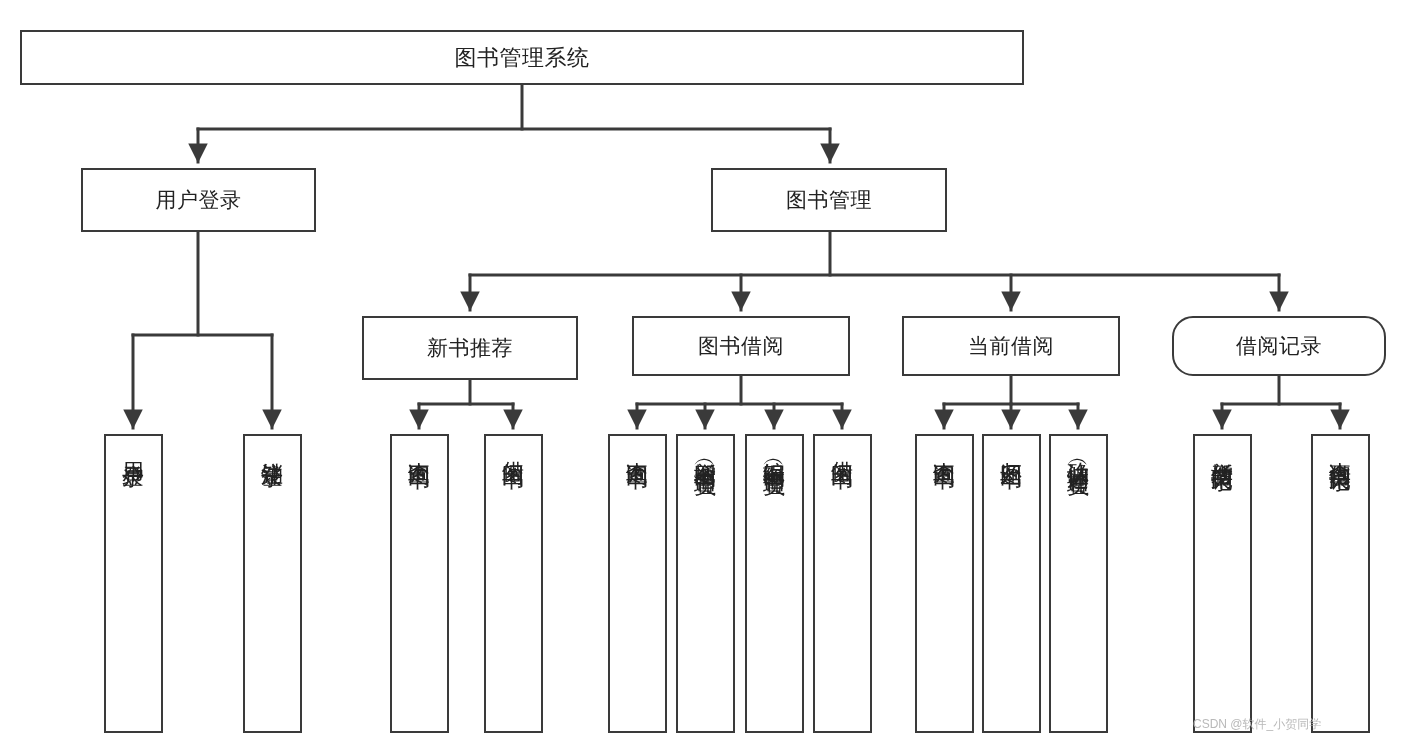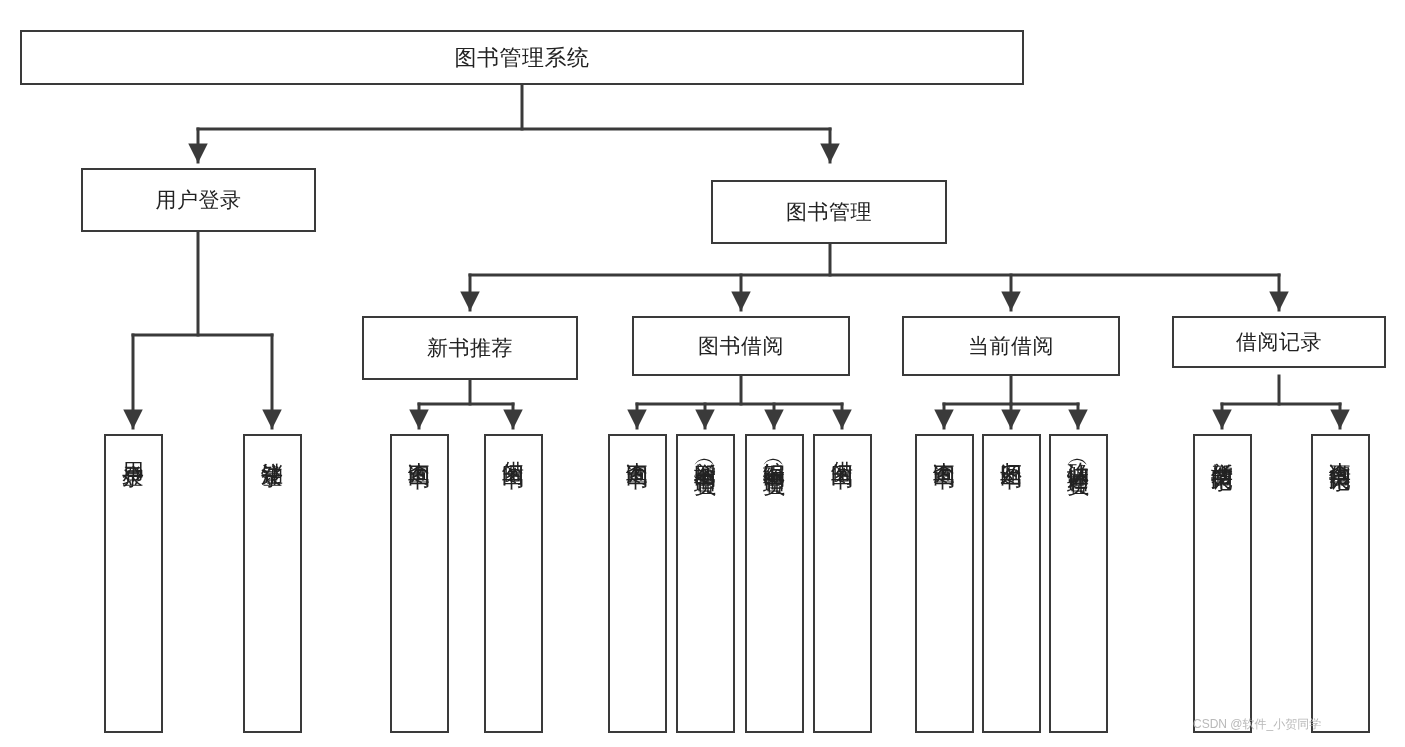--- a/index.html
+++ b/index.html
@@ -127,37 +127,37 @@
   </svg>
 
   <div class="node horiz root" style="left:20px; top:12px; width:1004px; height:55px;margin-top:18px;">
     <span class="label">图书管理系统</span>
   </div>
 
   <div class="node horiz" style="left:81px; top:168px; width:235px; height:64px;">
     <span class="label">用户登录</span>
   </div>
 
-  <div class="node horiz" style="left:711px; top:168px; width:236px; height:64px;margin-top:12px;">
+  <div class="node horiz" style="left:711px; top:168px; width:236px; height:64px;">
     <span class="label">图书管理</span>
   </div>
 
   <div class="node horiz" style="left:362px; top:316px; width:216px; height:64px;">
     <span class="label">新书推荐</span>
   </div>
 
   <div class="node horiz" style="left:632px; top:316px; width:218px; height:60px;">
     <span class="label">图书借阅</span>
   </div>
 
   <div class="node horiz" style="left:902px; top:316px; width:218px; height:60px;">
     <span class="label">当前借阅</span>
   </div>
 
-  <div class="node horiz" style="left:1172px; top:316px; width:214px; height:52px;">
+  <div class="node horiz" style="left:1172px; top:316px; width:214px; height:60px;border-radius:21px;">
     <span class="label">借阅记录</span>
   </div>
 
   <div class="node leaf" style="left:104px; top:434px; width:59px; height:299px;">
     <span class="label">用户登录</span>
   </div>
 
   <div class="node leaf" style="left:243px; top:434px; width:59px; height:299px;">
     <span class="label">注销登录</span>
   </div>

